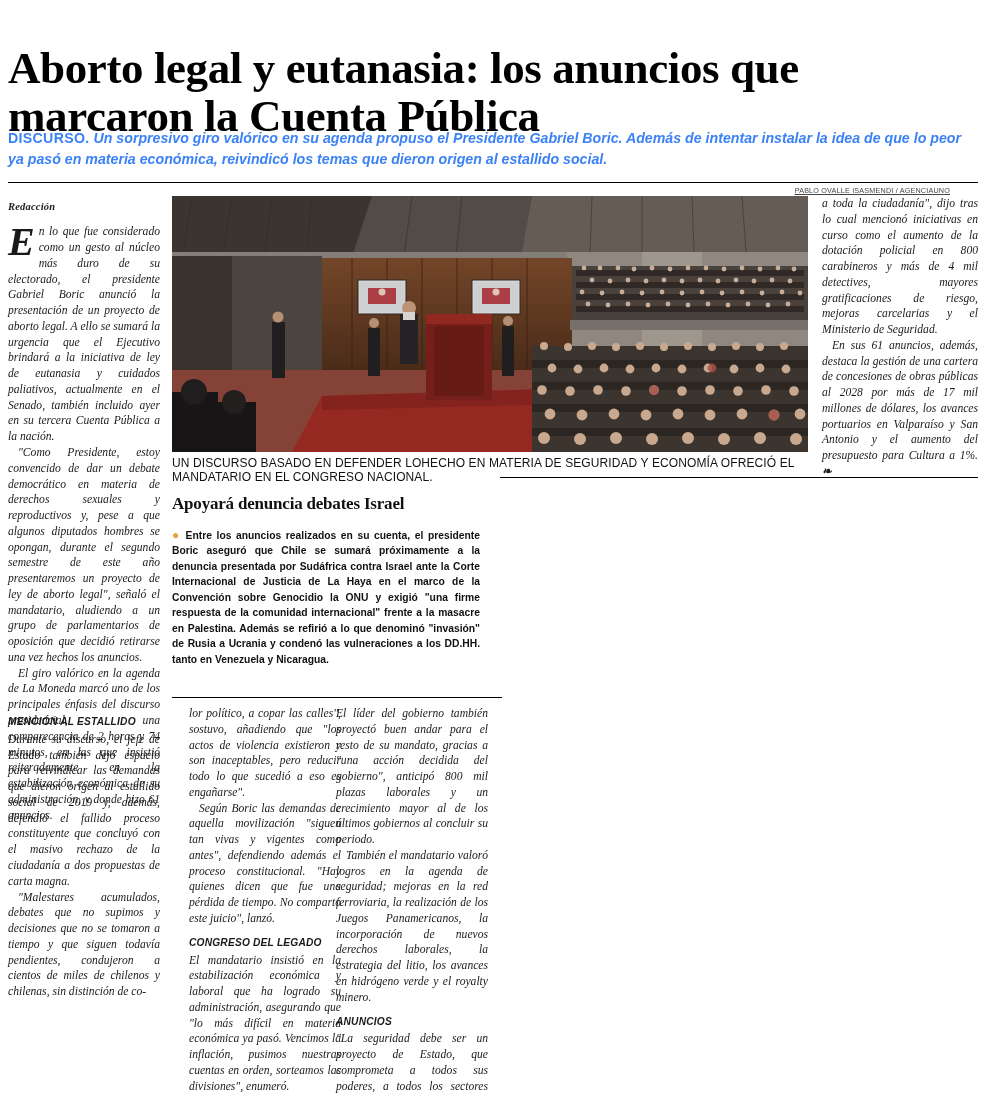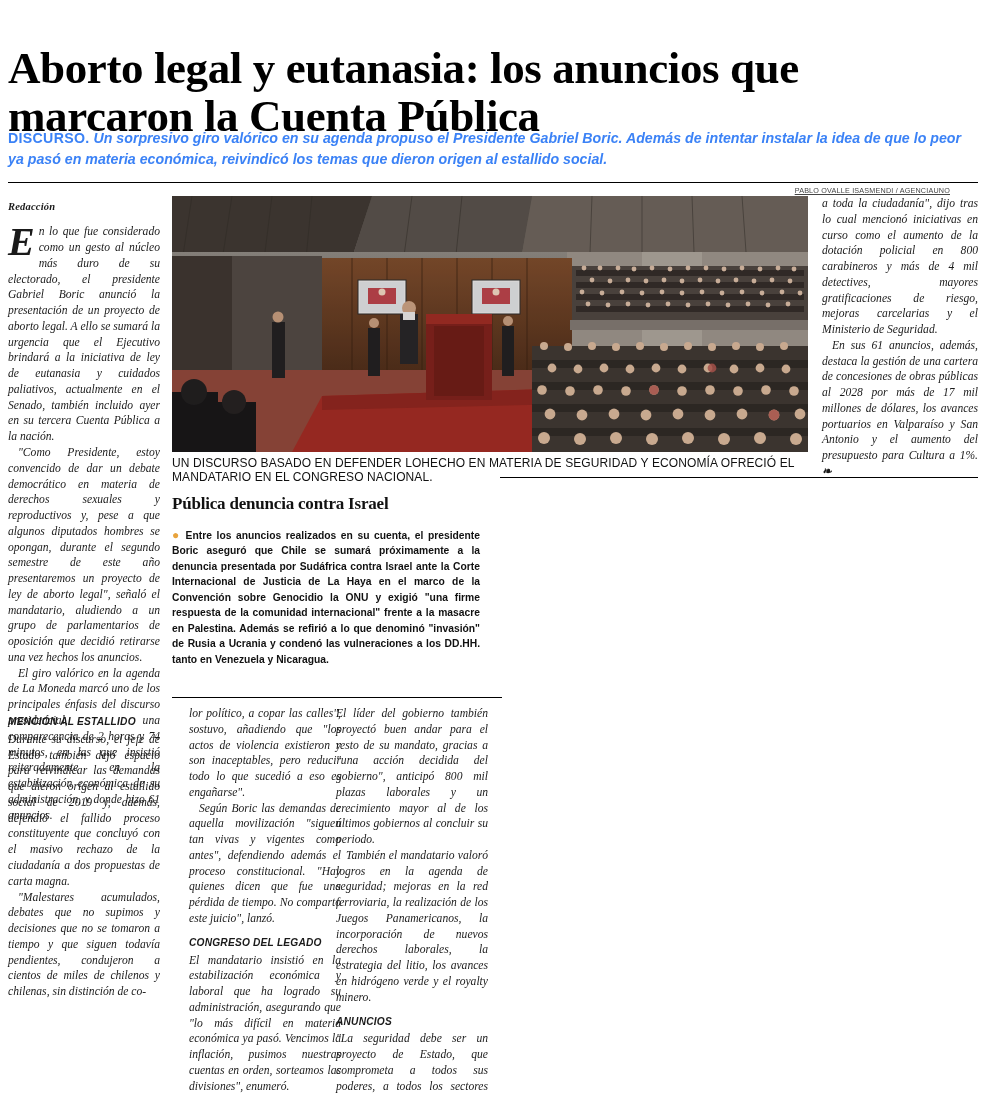--- a/index.html
+++ b/index.html
@@ -448,21 +448,21 @@
 
   <div class="caption">UN DISCURSO BASADO EN DEFENDER LOHECHO EN MATERIA DE SEGURIDAD Y ECONOMÍA OFRECIÓ EL MANDATARIO EN EL CONGRESO NACIONAL.</div>
 
   <div class="col" id="colR">
     <p class="first">a toda la ciudadanía", dijo tras lo cual mencionó iniciativas en curso como el aumento de la dotación policial en 800 carabineros y más de 4 mil detectives, mayores gratificaciones de riesgo, mejoras carcelarias y el Ministerio de Seguridad.</p>
     <p><span>En sus 61 anuncios, además, destaca la gestión de una cartera de concesiones de obras públicas al 2028 por más de 17 mil millones de dólares, los avances portuarios en Valparaíso y San Antonio y el aumento del presupuesto para Cultura a 1%.</span> <span class="endmark">❧</span></p>
   </div>
 
   <div class="rule-right"></div>
 
-  <h2 class="sub-headline">Pública denuncia contra Israel</h2>
+  <h2 class="sub-headline">Apoyará denuncia debates Israel</h2>
 
   <div class="lead-block">
     <span class="bullet">●</span>
     <span>Entre los anuncios realizados en su cuenta, el presidente Boric aseguró que Chile se sumará próximamente a la denuncia presentada por Sudáfrica contra Israel ante la Corte Internacional de Justicia de La Haya en el marco de la Convención sobre Genocidio la ONU y exigió "una firme respuesta de la comunidad internacional" frente a la masacre en Palestina. Además se refirió a lo que denominó "invasión" de Rusia a Ucrania y condenó las vulneraciones a los DD.HH. tanto en Venezuela y Nicaragua.</span>
   </div>
 
   <div class="rule-mid"></div>
 
   <div class="col" id="col2">
     <div class="subhead">MENCIÓN AL ESTALLIDO</div>

